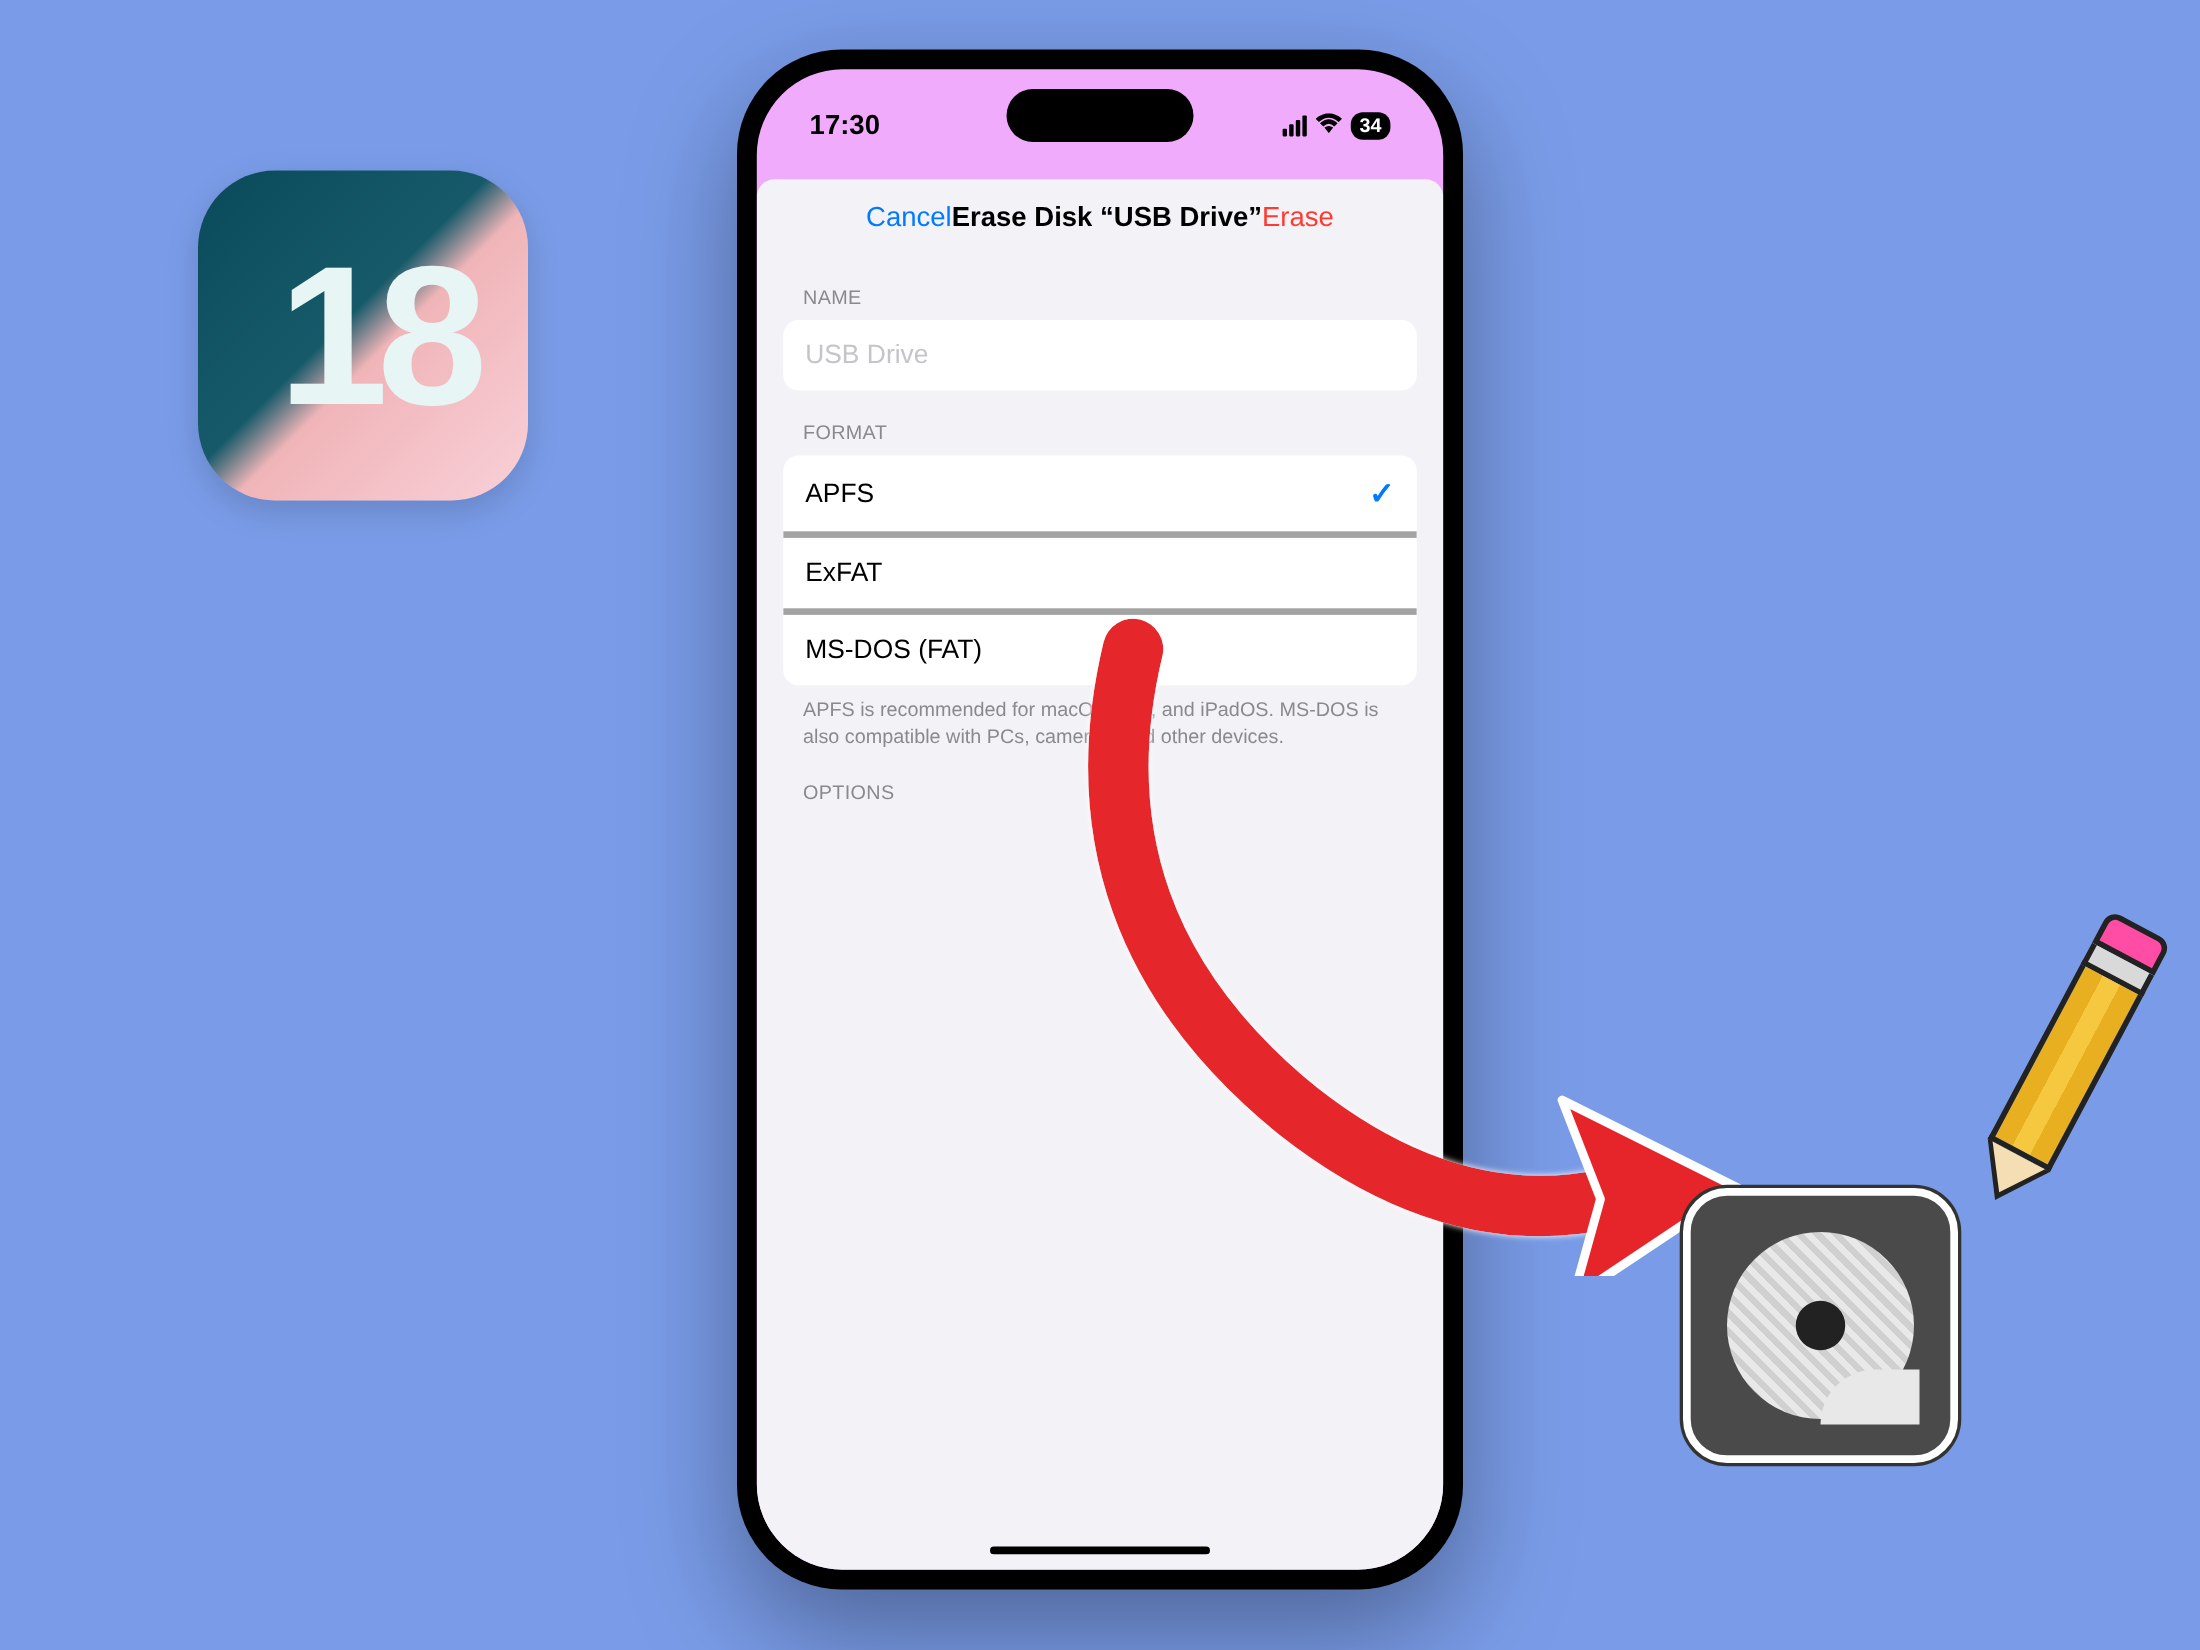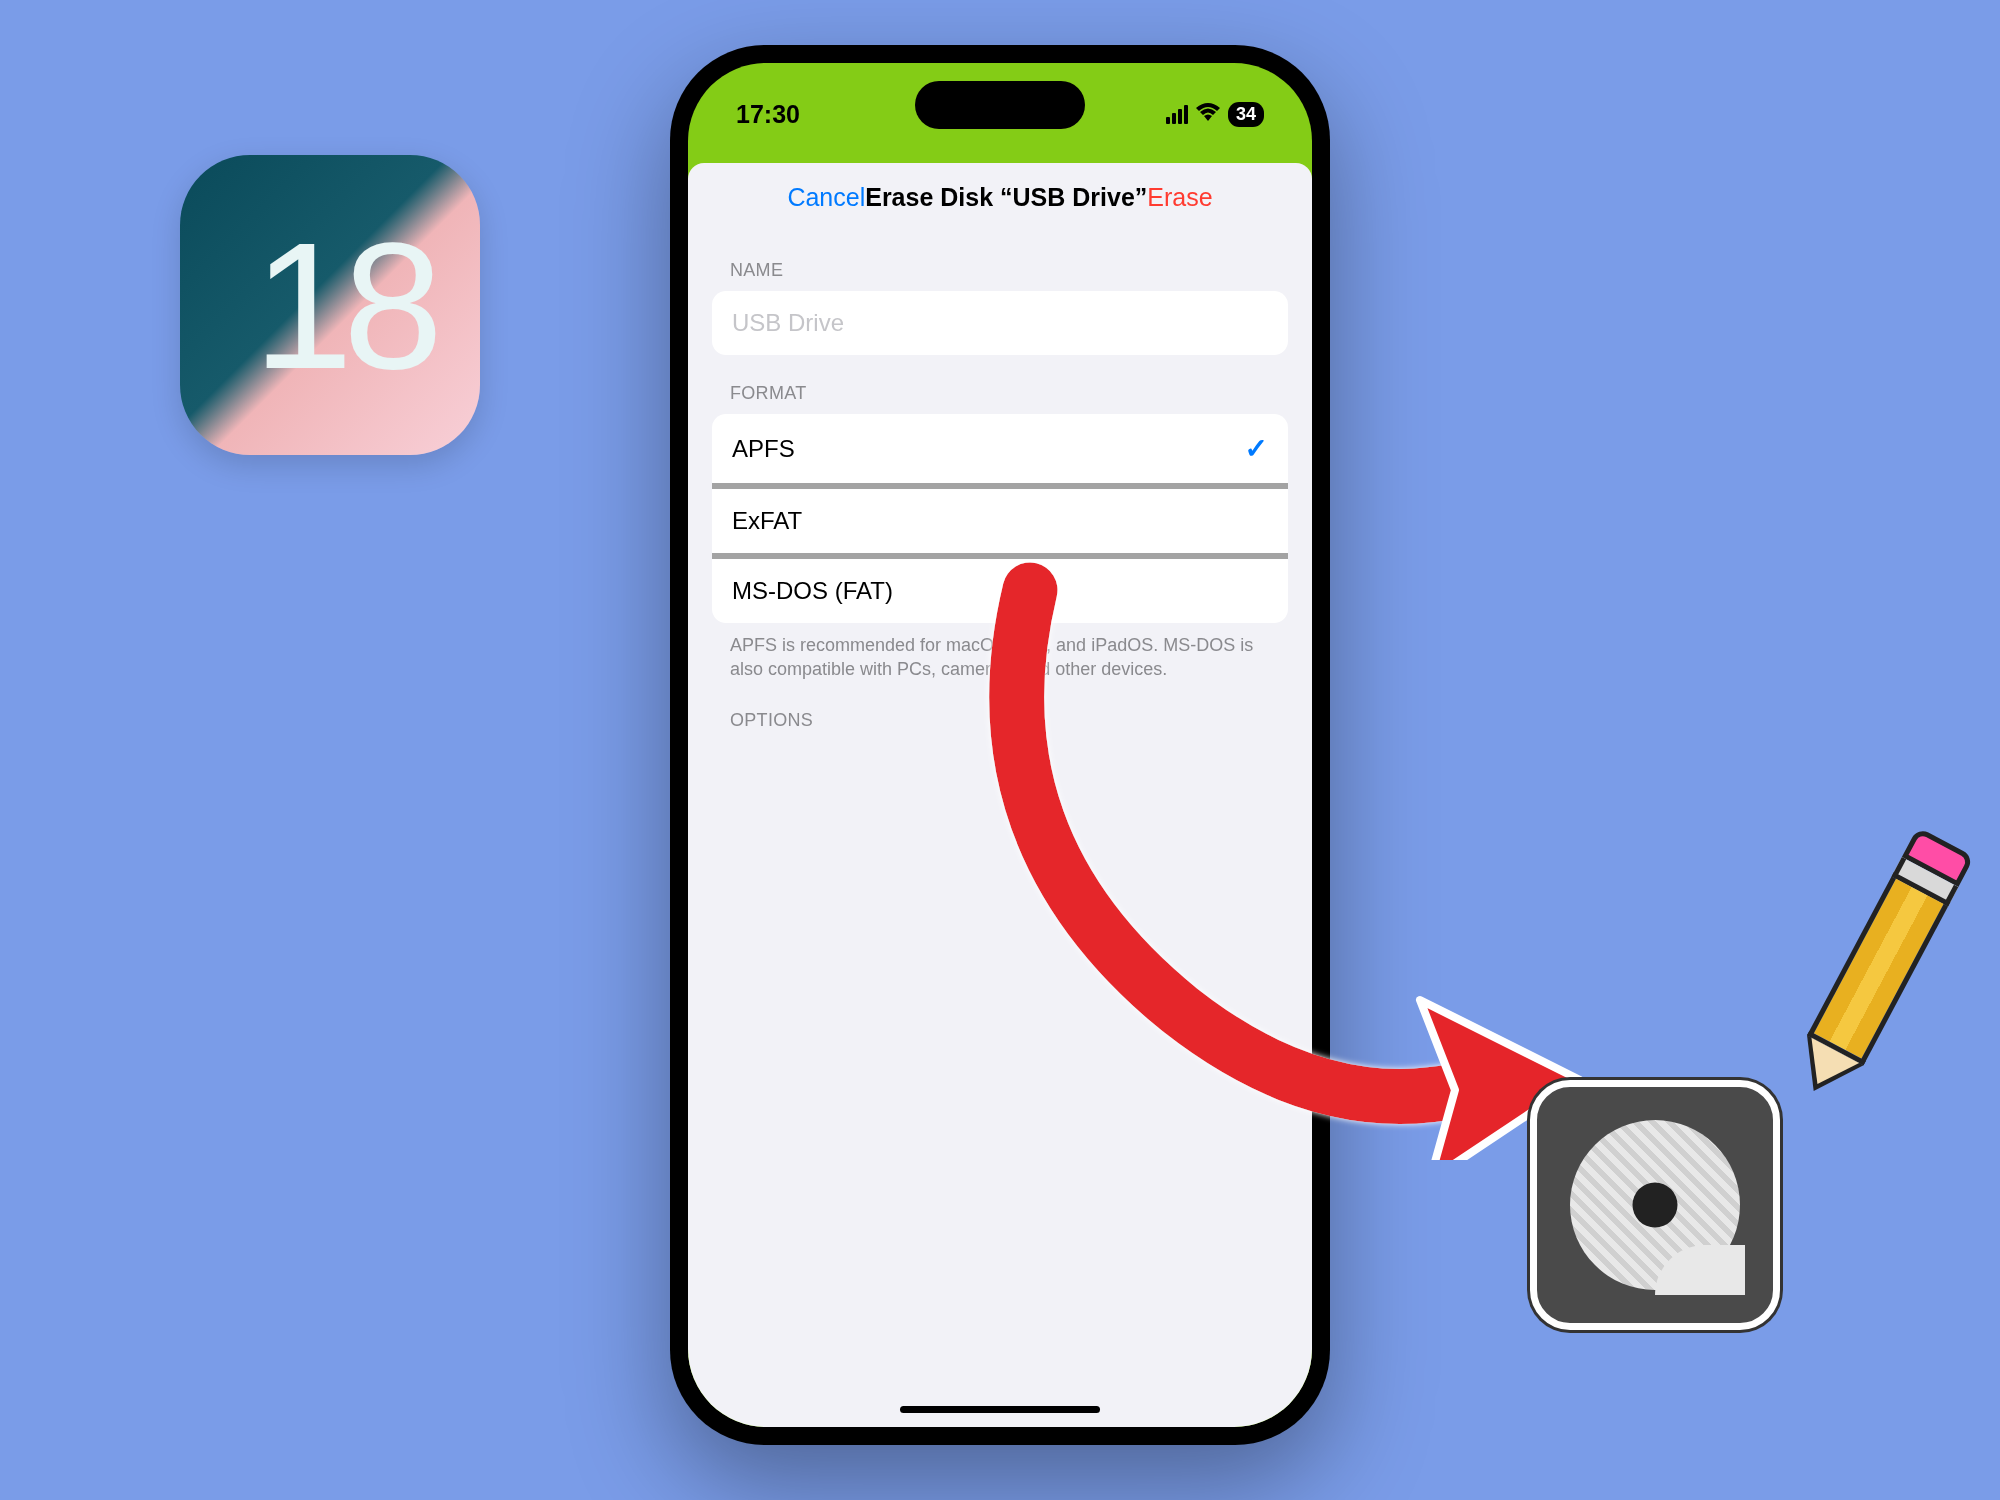--- a/index.html
+++ b/index.html
@@ -21,42 +21,42 @@
     height: 300px;
     border-radius: 70px;
     background: linear-gradient(135deg, #0a4a5a 0%, #165a6a 45%, #f0b5b8 55%, #f8d0d8 100%);
     display: flex;
     align-items: center;
     justify-content: center;
     box-shadow: 0 10px 30px rgba(0,0,0,0.15);
   }
   .ios-badge-text {
     font-size: 180px;
-    font-weight: 400;
+    font-weight: 700;
     color: #e8f5f5;
     letter-spacing: -10px;
     margin-left: 26px;
   }
 
   
   .phone {
     position: absolute;
     top: 45px;
     left: 670px;
     width: 660px;
     height: 1400px;
     background: #000;
     border-radius: 95px;
     padding: 18px;
     box-shadow: 0 40px 100px rgba(0,0,0,0.35);
   }
   .phone-screen {
     width: 100%;
     height: 100%;
-    background: #84cc16;
+    background: #f0abfc;
     border-radius: 78px;
     overflow: hidden;
     position: relative;
   }
   .dynamic-island {
     position: absolute;
     top: 18px;
     left: 50%;
     transform: translateX(-50%);
     width: 170px;

